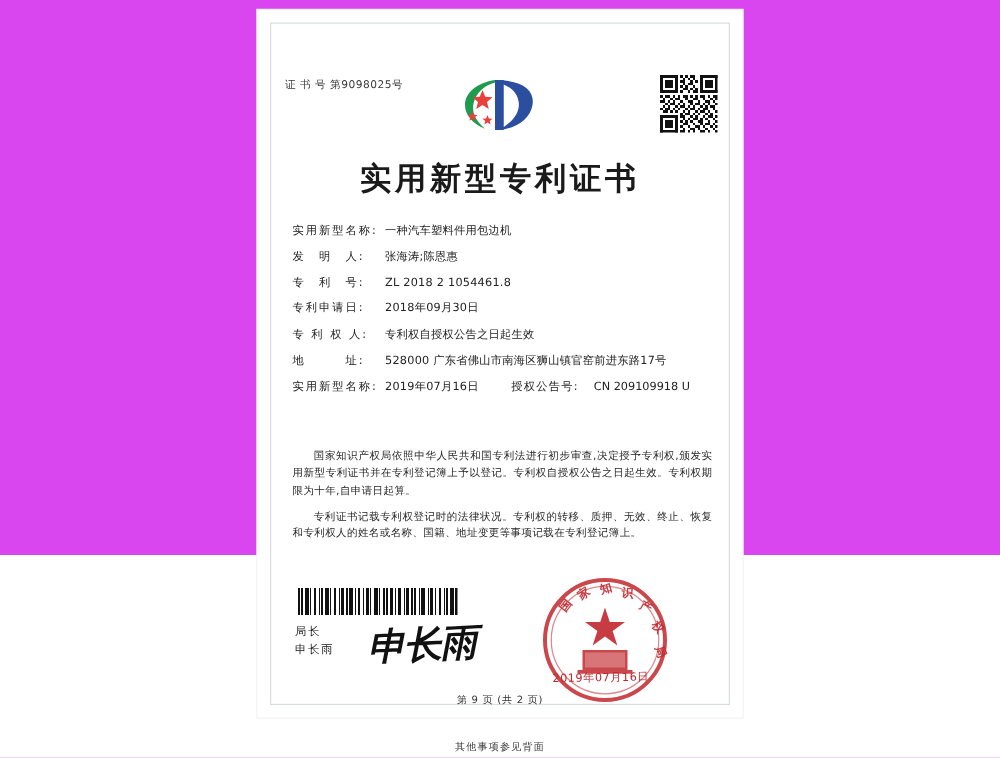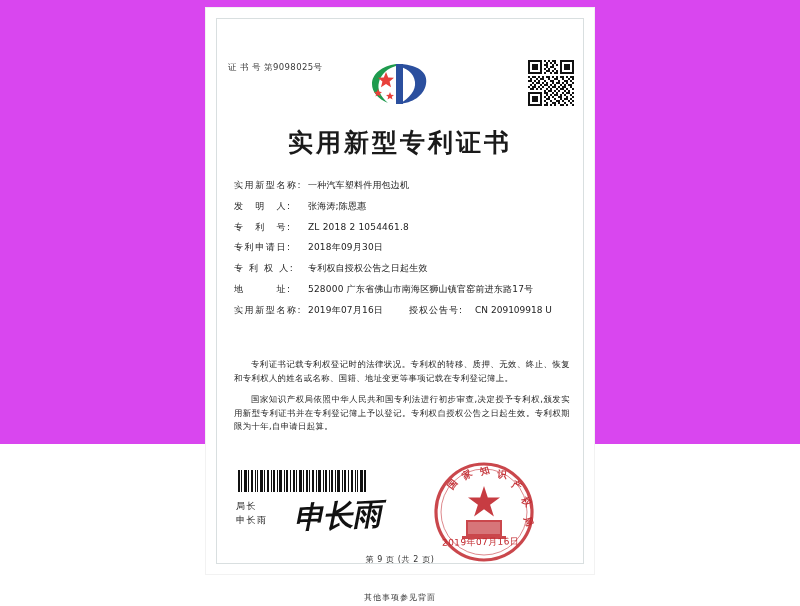--- a/index.html
+++ b/index.html
@@ -391,22 +391,22 @@
       </div>
       <div class="field-row two-col">
         <span class="field-label">实用新型名称:</span>
         <span class="field-value">2019年07月16日</span>
         <span class="col2-label">授权公告号:</span>
         <span class="col2-value">CN 209109918 U</span>
       </div>
     </div>
 
     <div class="paragraphs">
+      <p>国家知识产权局依照中华人民共和国专利法进行初步审查,决定授予专利权,颁发实用新型专利证书并在专利登记簿上予以登记。专利权自授权公告之日起生效。专利权期限为十年,自申请日起算。</p>
       <p>专利证书记载专利权登记时的法律状况。专利权的转移、质押、无效、终止、恢复和专利权人的姓名或名称、国籍、地址变更等事项记载在专利登记簿上。</p>
-      <p>国家知识产权局依照中华人民共和国专利法进行初步审查,决定授予专利权,颁发实用新型专利证书并在专利登记簿上予以登记。专利权自授权公告之日起生效。专利权期限为十年,自申请日起算。</p>
     </div>
 
     <div class="barcode">
       <svg viewBox="0 0 128 22" width="128" height="22" shape-rendering="crispEdges" aria-hidden="true">
         <rect width="128" height="22" fill="#ffffff"></rect>
         <g fill="#111111">
           <rect x="0" y="0" width="2" height="22"></rect>
             <rect x="3" y="0" width="1" height="22"></rect>
           <rect x="6" y="0" width="3" height="22"></rect>
             <rect x="10" y="0" width="1" height="22"></rect>

